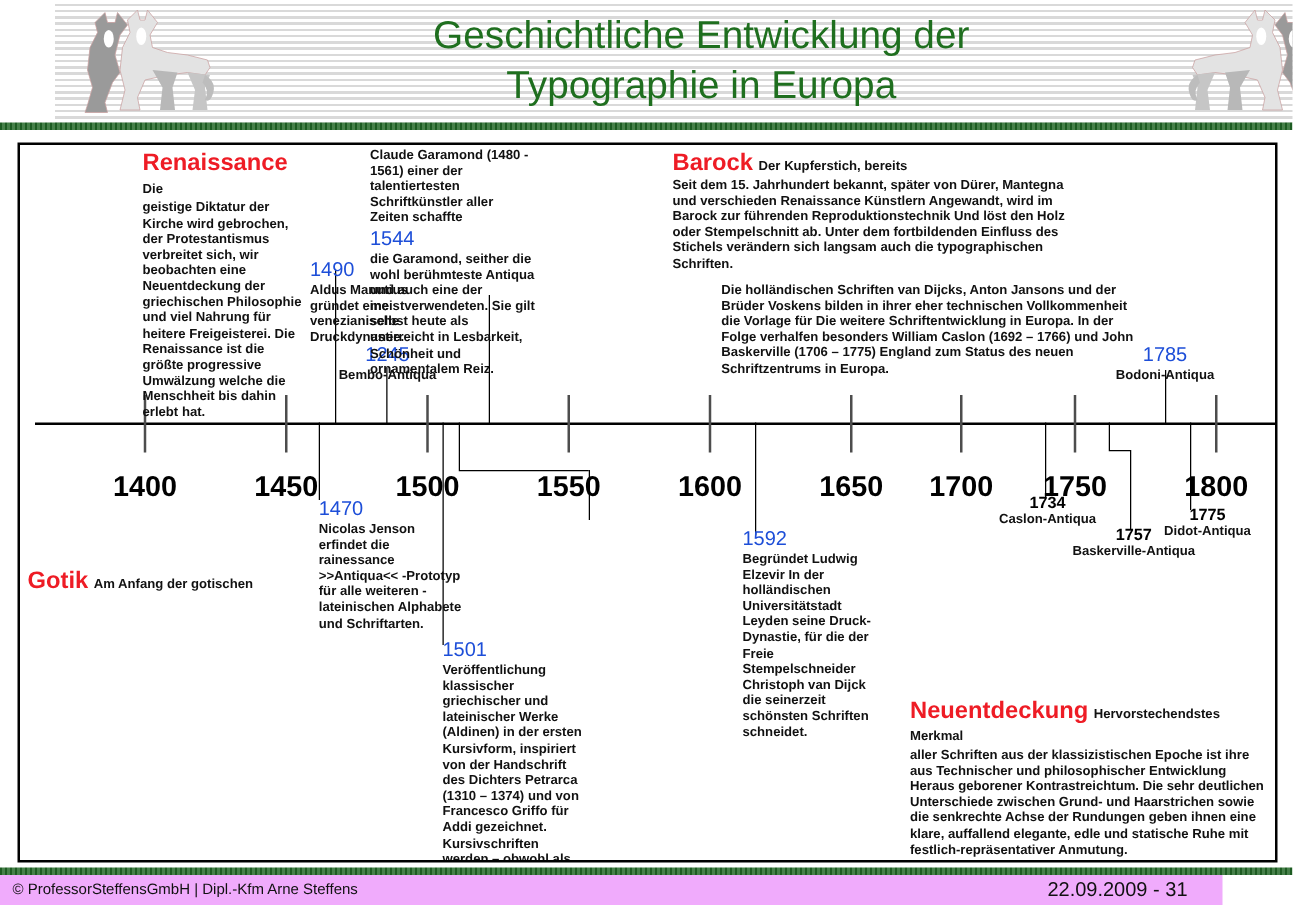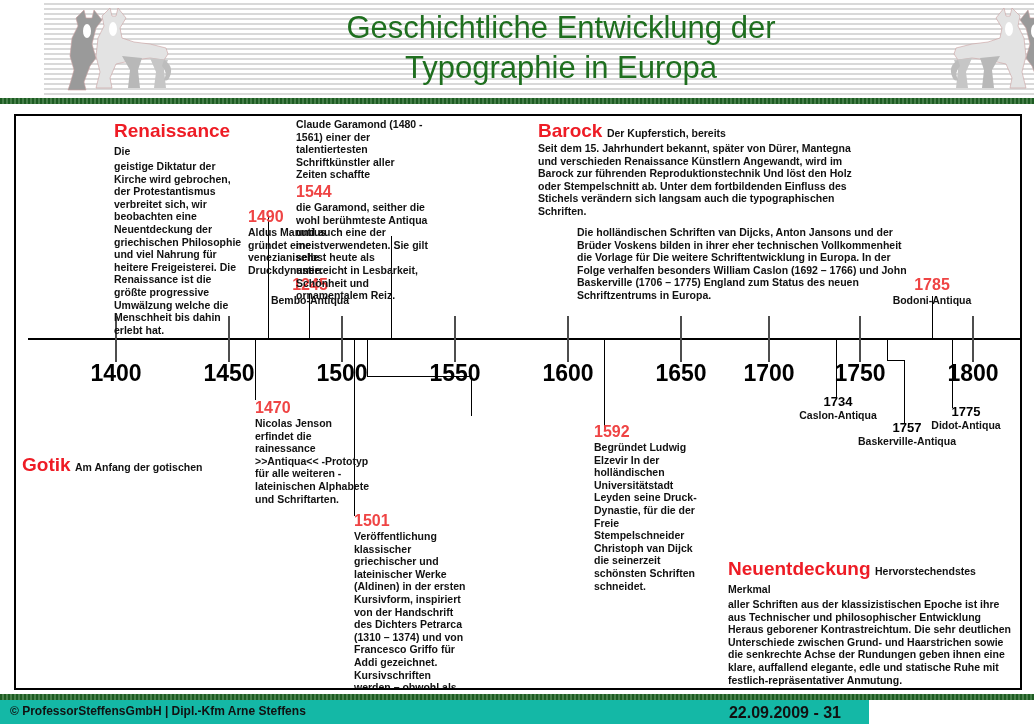--- a/index.html
+++ b/index.html
@@ -53,21 +53,21 @@
   
   .axis-line{
     position:absolute;left:12px;top:222px;width:1010px;height:2px;
     background:#000000;
   }
   .major-tick{
     position:absolute;top:200px;width:2px;height:46px;
     background:#4d4d4d;
   }
   .decade-label{
-    position:absolute;top:244px;
+    position:absolute;top:260px;
     font-size:23px;font-weight:bold;color:#000000;
     text-align:center;width:90px;margin-left:-45px;
   }
 
   
   .conn-v{position:absolute;width:1px;background:#000000;}
   .conn-h{position:absolute;height:1px;background:#000000;}
 
   
   .blk{position:absolute;color:#111111;}
@@ -77,44 +77,43 @@
   }
   .era{
     color:#ee1c25;font-weight:bold;font-size:19px;
     line-height:18px;
   }
   .era-sub{
     font-size:10.5px;font-weight:bold;color:#111111;
   }
   .era-head{margin-bottom:1px;}
   .yr{
-    font-size:16px;font-weight:bold;color:#ef4444;
+    font-size:16px;font-weight:normal;color:#1d4ed8;
     line-height:18px;
   }
   .yr-sm{
     font-size:13px;font-weight:bold;color:#000000;
     line-height:15px;
   }
   .cap{
     font-size:10.5px;font-weight:bold;color:#111111;line-height:12.6px;
   }
   .center{text-align:center;}
 
   
   .footer-rule{
     position:absolute;left:0;top:694px;width:1034px;height:6px;
     background:repeating-linear-gradient(
       to right,
       #1d5c22 0px,#1d5c22 2px,
       #47804a 2px,#47804a 4px);
   }
   .footer{
-    position:absolute;left:0;top:700px;width:869px;height:24px;
-    background:#14b8a6;
-    font-weight:bold;
+    position:absolute;left:0;top:700px;width:978px;height:24px;
+    background:#f0abfc;
   }
   .footer-left{
     position:absolute;left:10px;top:4px;
     font-size:12px;color:#111111;
   }
   .footer-right{
     position:absolute;right:28px;top:4px;
     font-size:16px;color:#111111;
   }
 </style>

